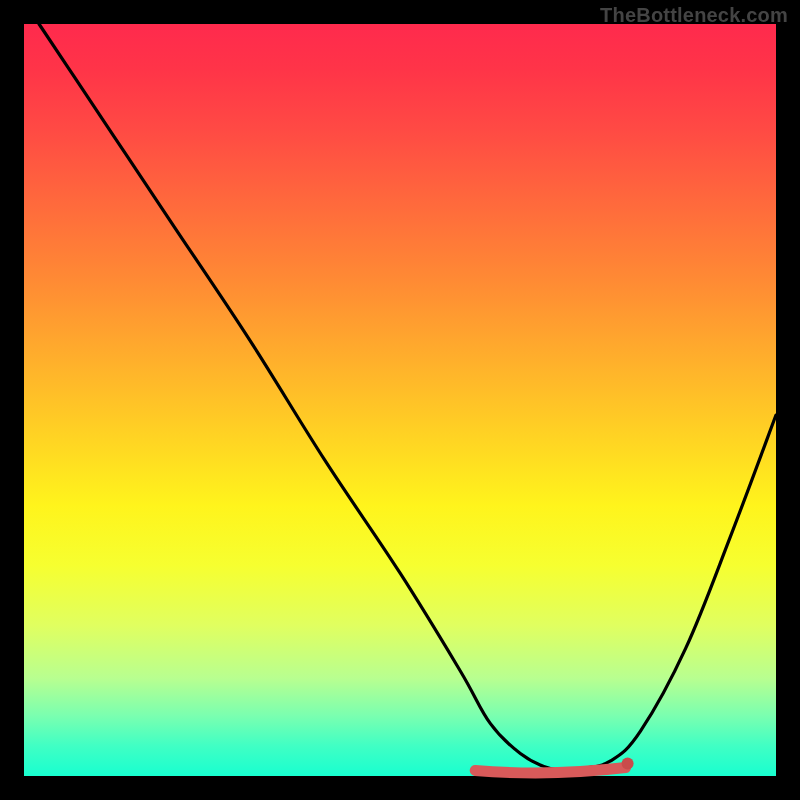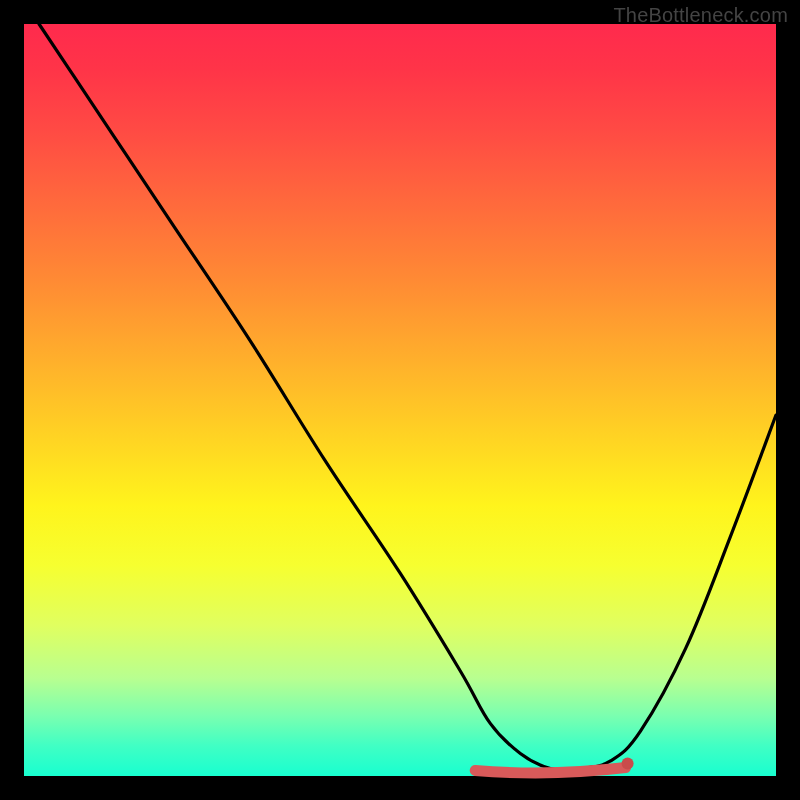--- a/index.html
+++ b/index.html
@@ -42,21 +42,21 @@
       #40ffc4 96%,
       #18ffd0 100%
     );
   }
   .watermark {
     position: absolute;
     top: 4px;
     right: 12px;
     color: #444;
     font-size: 20px;
-    font-weight: 400;
+    font-weight: 700;
     letter-spacing: 0.2px;
     user-select: none;
   }
   svg.curves {
     position: absolute;
     left: 24px;
     top: 24px;
     width: 752px;
     height: 752px;
     overflow: visible;

